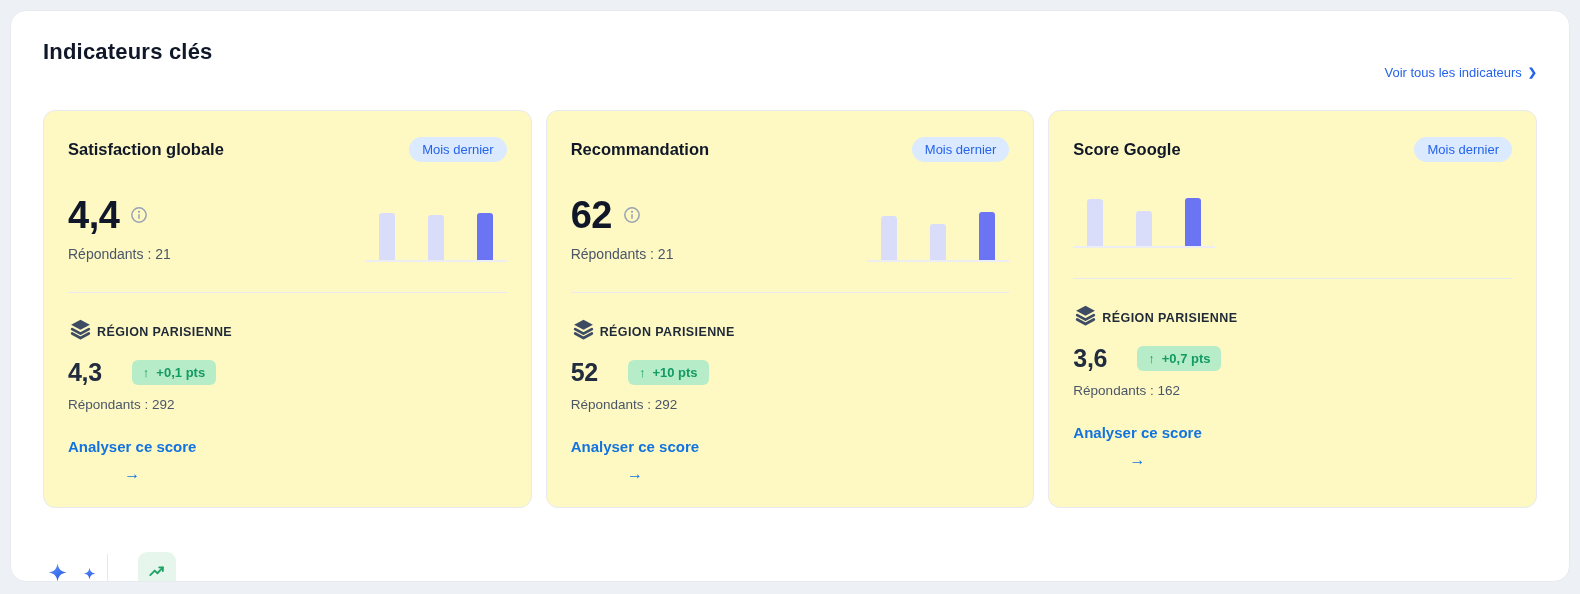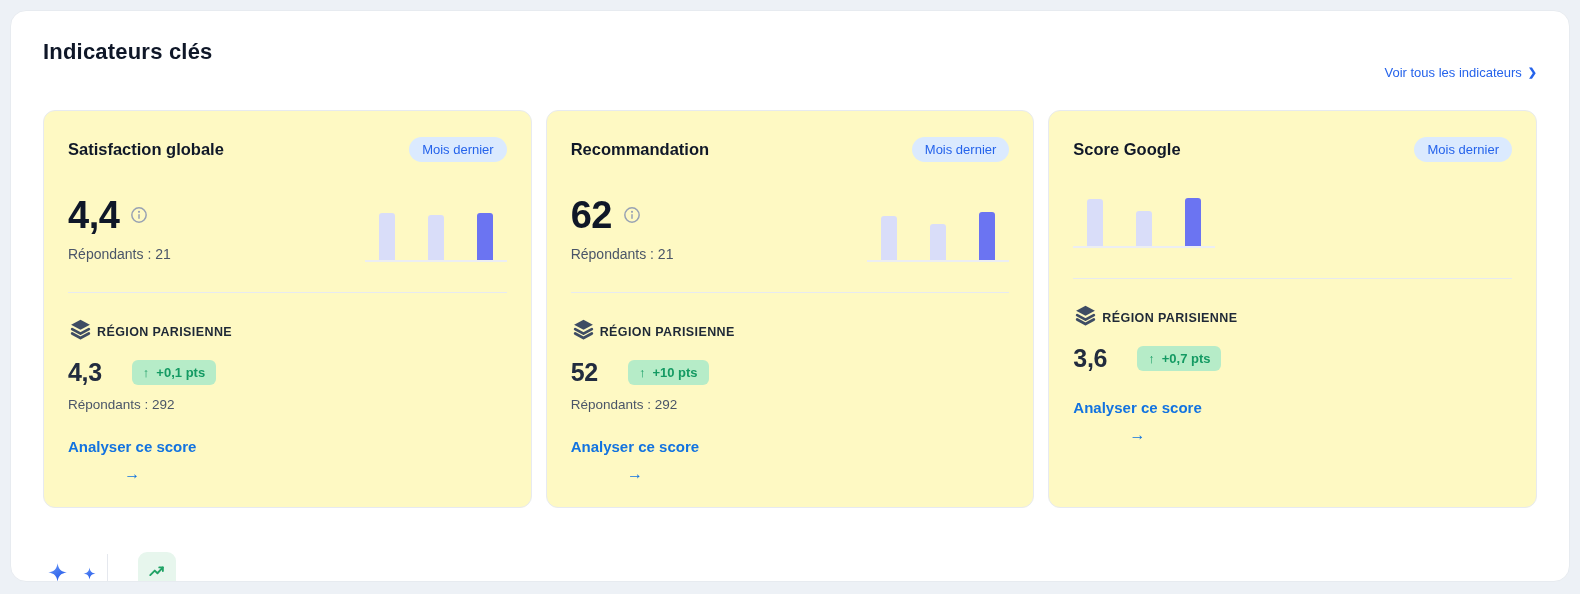--- a/index.html
+++ b/index.html
@@ -362,20 +362,21 @@
             </svg></span>
         <span class="region-label">RÉGION PARISIENNE</span>
       </div>
       <div class="region-score-row">
         <span class="region-score">3,6</span>
         <span class="delta-badge">
           <span>↑</span>
           <span>+0,7 pts</span>
         </span>
       </div>
+      <div class="region-respondents">Répondants : 162</div>
       <a class="analyze-link">
         <span>Analyser ce score</span>
         <span class="analyze-arrow">→</span>
       </a>
     </div>
 
   </div>
 
   <div class="insight">
     <div class="sparkles-wrap">

